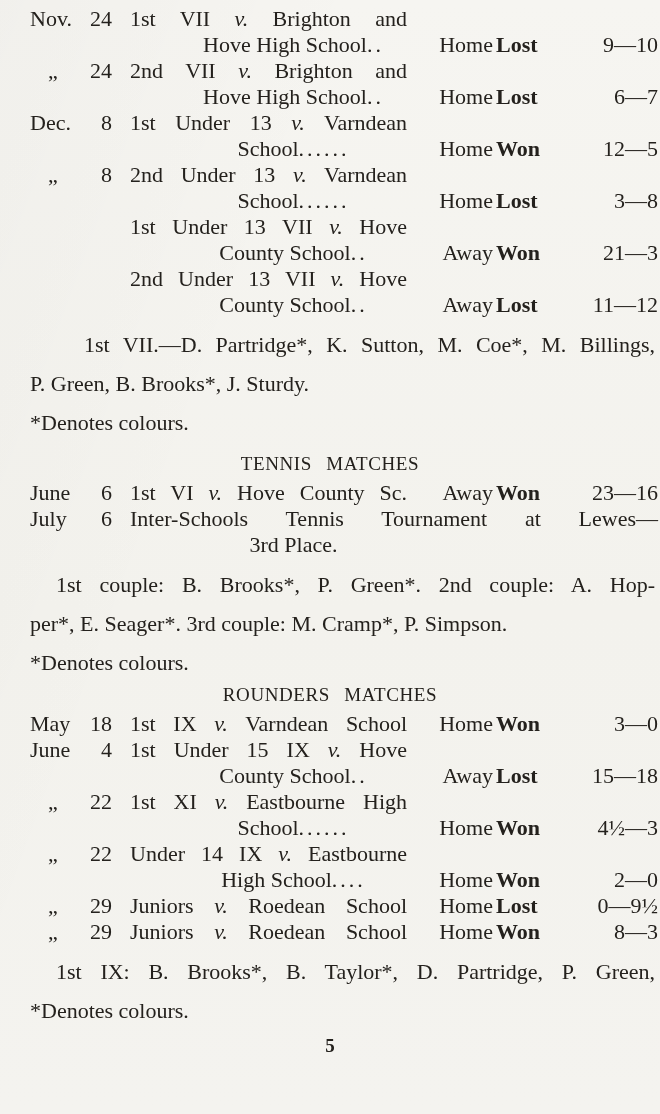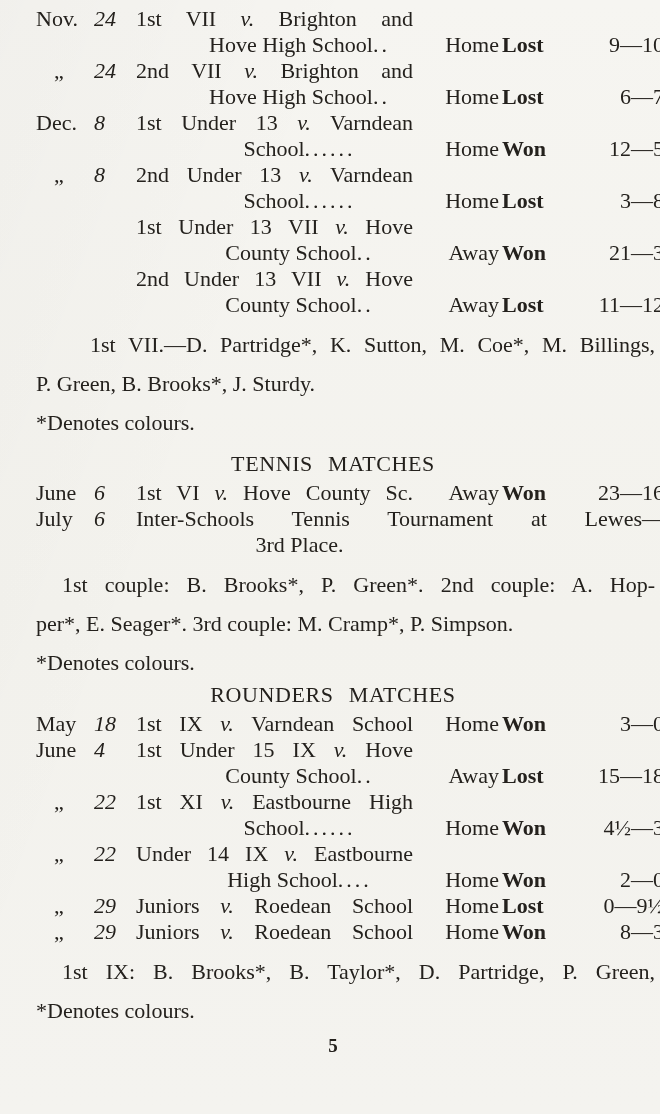--- a/index.html
+++ b/index.html
@@ -9,36 +9,35 @@
     width:660px;height:1114px;
     margin:0 auto;
     background:linear-gradient(110deg, rgba(0,0,0,0.02), rgba(0,0,0,0) 35%),
                linear-gradient(180deg,#f6f5f1 0%,#f3f2ed 55%,#f4f3ef 100%);
     color:#24211d;
     font-family:"Liberation Serif","DejaVu Serif",serif;
     font-size:22px;line-height:26px;
     overflow:hidden;
     box-sizing:border-box;
     padding-top:6px;
-    padding-left:6px;
   }
   .line{display:flex;align-items:baseline;padding-left:30px;padding-right:2px;line-height:26px;}
   .c-month{width:58px;flex:none;}
   .c-month.dit{box-sizing:border-box;padding-left:18px;letter-spacing:1px;}
-  .c-day{width:24px;flex:none;font-style:italic;}
+  .c-day{width:24px;flex:none;text-align:right;}
   .c-desc{width:277px;flex:none;margin-left:18px;box-sizing:border-box;}
   .c-desc.fill{text-align:justify;text-align-last:justify;}
   .c-desc.cont{display:flex;justify-content:center;padding-left:50px;}
   .c-wide{width:528px;flex:none;margin-left:18px;text-align:justify;text-align-last:justify;}
   .c-venue{width:74px;flex:none;margin-left:12px;text-align:right;}
   .c-result{width:63px;flex:none;margin-left:3px;font-weight:bold;}
   .c-score{width:95px;flex:none;margin-left:4px;text-align:right;}
   .ldr{letter-spacing:3px;white-space:pre;}
   .ldr:empty{display:none;}
-  .heading{text-align:center;font-size:22px;letter-spacing:0.6px;word-spacing:9px;line-height:26px;}
+  .heading{text-align:center;font-size:19px;letter-spacing:0.6px;word-spacing:9px;line-height:26px;}
   .h-tennis{margin-top:16px;margin-bottom:3px;}
   .h-rounders{margin-top:7px;margin-bottom:3px;font-family:Liberation Serif, serif;}
   .h-sports{margin-top:5px;margin-bottom:1px;word-spacing:6px;}
   .para{padding-left:30px;padding-right:5px;line-height:25px;margin-top:14px;}
   .para.fill{text-align:justify;text-align-last:justify;}
   .ind80{padding-left:84px;}
   .ind55{padding-left:56px;}
   .ind85{padding-left:86px;}
   .note-block{margin-top:5px;}
   .rows-tennis{margin-top:2px;}

